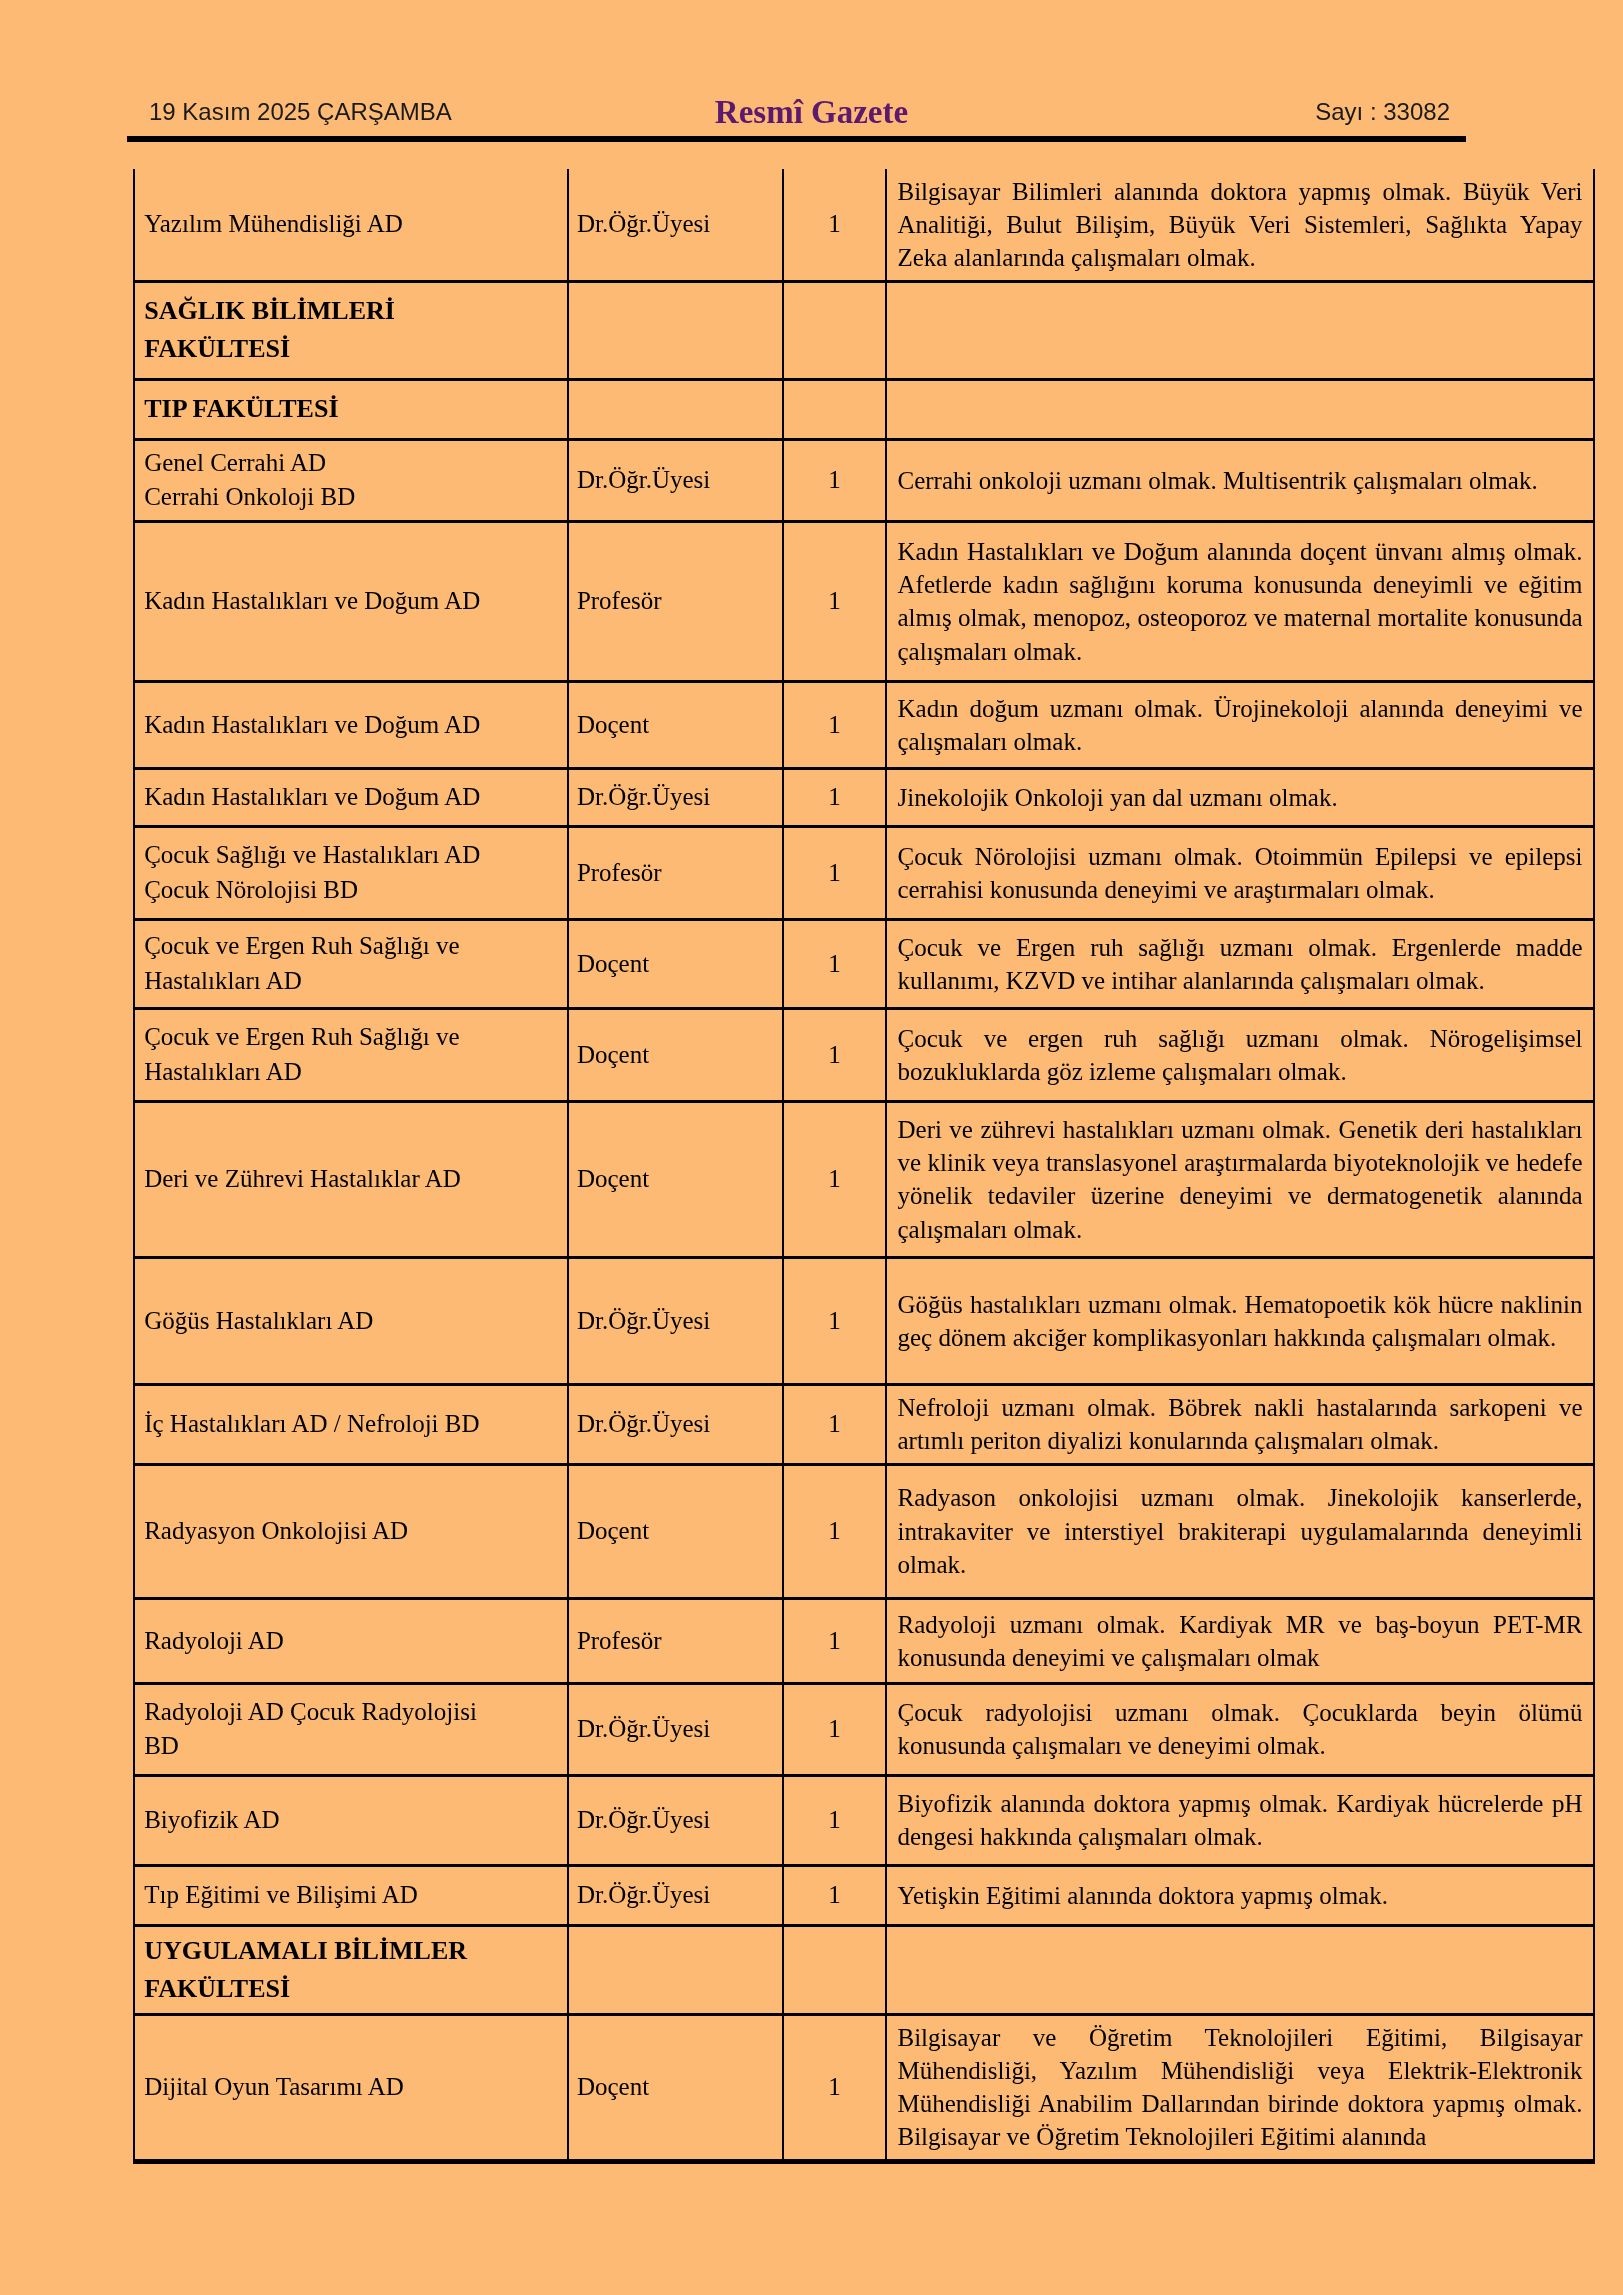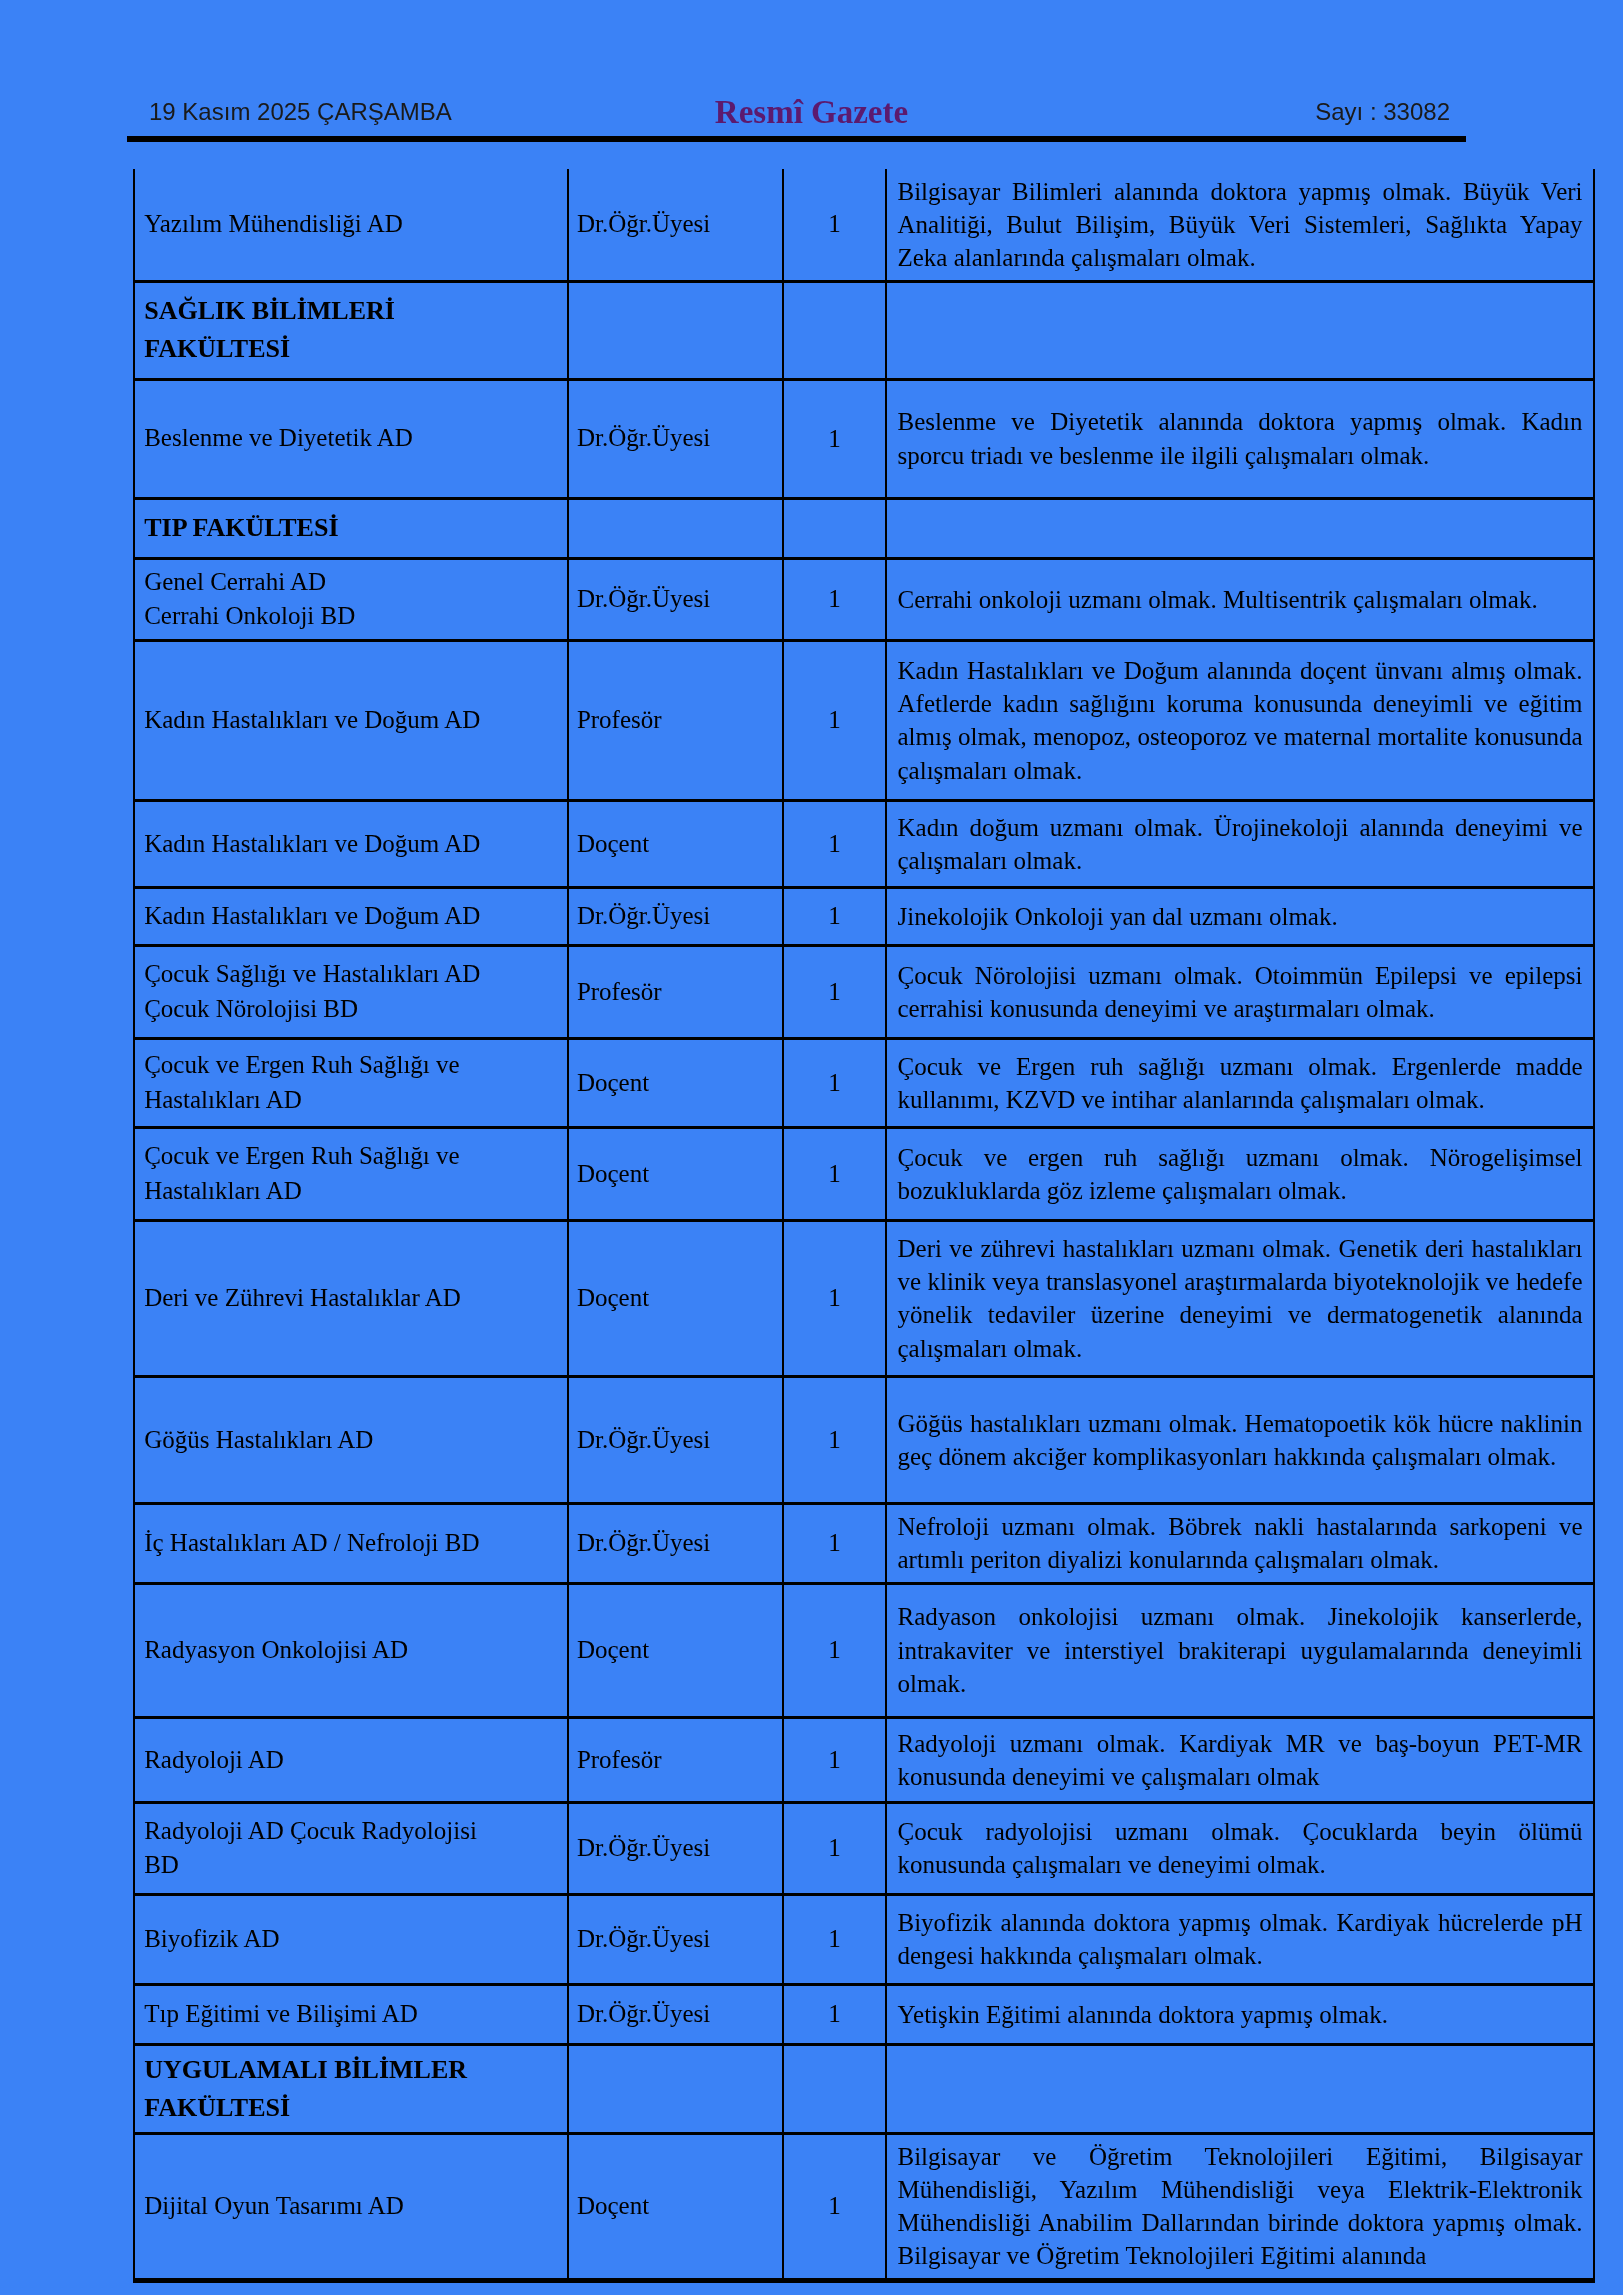--- a/index.html
+++ b/index.html
@@ -7,21 +7,21 @@
     padding: 0;
     background: #ffffff;
     width: 1623px;
     height: 2295px;
     overflow: hidden;
   }
   .page {
     position: relative;
     width: 1623px;
     height: 2295px;
-    background: #3b82f6;
+    background: #fdba74;
     color: #000000;
   }
   
   .header {
     position: relative;
     height: 136px;
   }
   .header-date {
     position: absolute;
     left: 149px;
@@ -130,26 +130,20 @@
           <td class="c3">1</td>
           <td class="c4">Bilgisayar Bilimleri alanında doktora yapmış olmak. Büyük Veri Analitiği, Bulut Bilişim, Büyük Veri Sistemleri, Sağlıkta Yapay Zeka alanlarında çalışmaları olmak.</td>
         </tr>
         <tr class="section" style="height: 98px;">
           <td class="c1">SAĞLIK BİLİMLERİ
 FAKÜLTESİ</td>
           <td class="c2"></td>
           <td class="c3"></td>
           <td class="c4"></td>
         </tr>
-        <tr style="height: 119px;">
-          <td class="c1">Beslenme ve Diyetetik AD</td>
-          <td class="c2">Dr.Öğr.Üyesi</td>
-          <td class="c3">1</td>
-          <td class="c4">Beslenme ve Diyetetik alanında doktora yapmış olmak. Kadın sporcu triadı ve beslenme ile ilgili çalışmaları olmak.</td>
-        </tr>
         <tr class="section" style="height: 60px;">
           <td class="c1">TIP FAKÜLTESİ</td>
           <td class="c2"></td>
           <td class="c3"></td>
           <td class="c4"></td>
         </tr>
         <tr style="height: 63px; padding-left: 36px;">
           <td class="c1">Genel Cerrahi AD
 Cerrahi Onkoloji BD</td>
           <td class="c2">Dr.Öğr.Üyesi</td>

